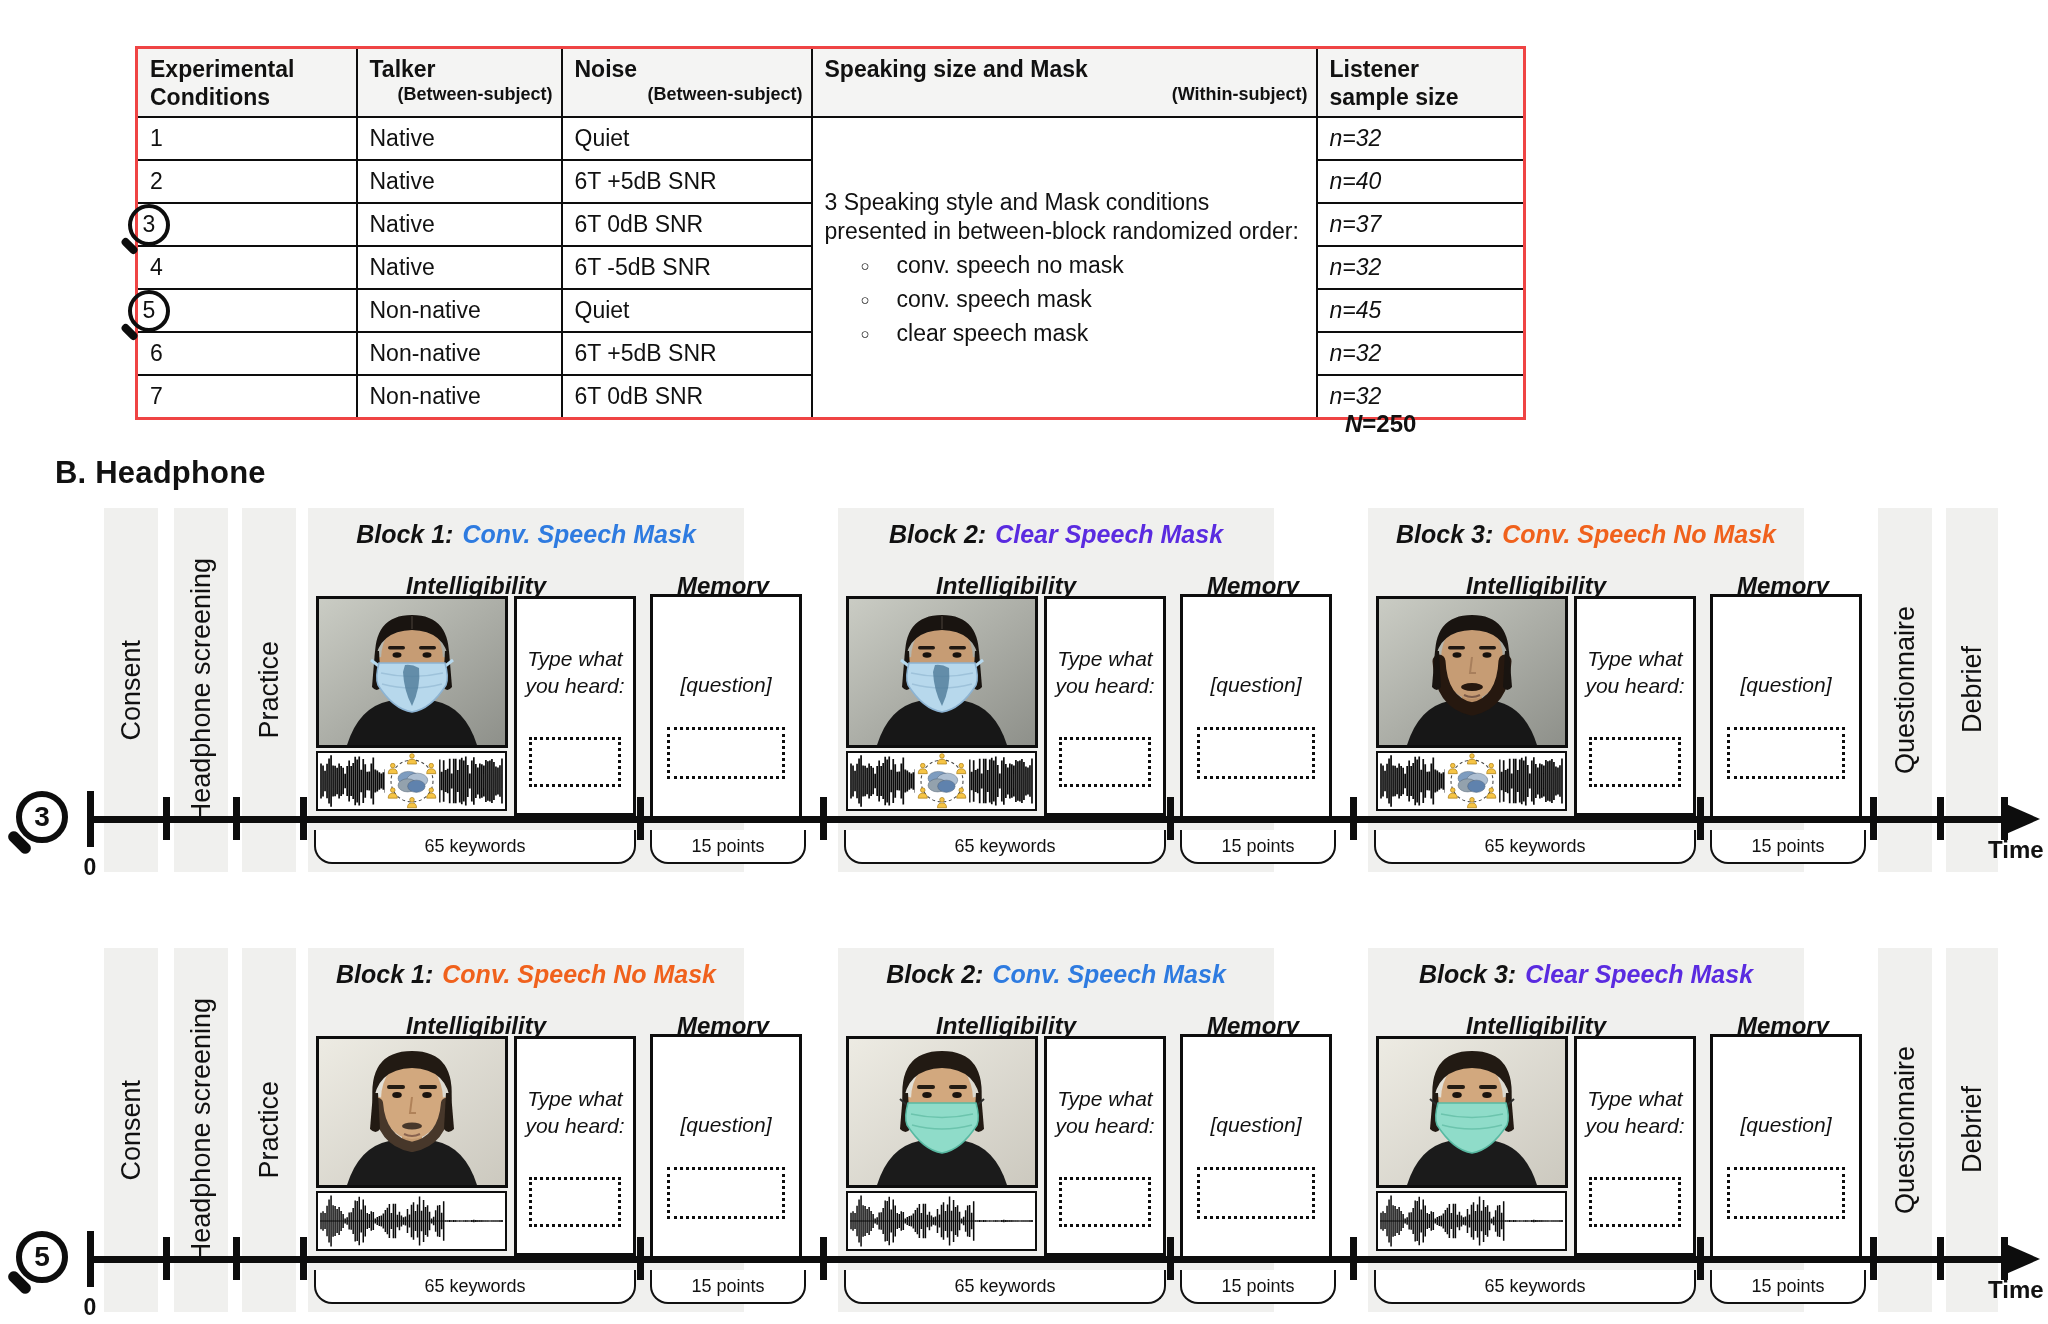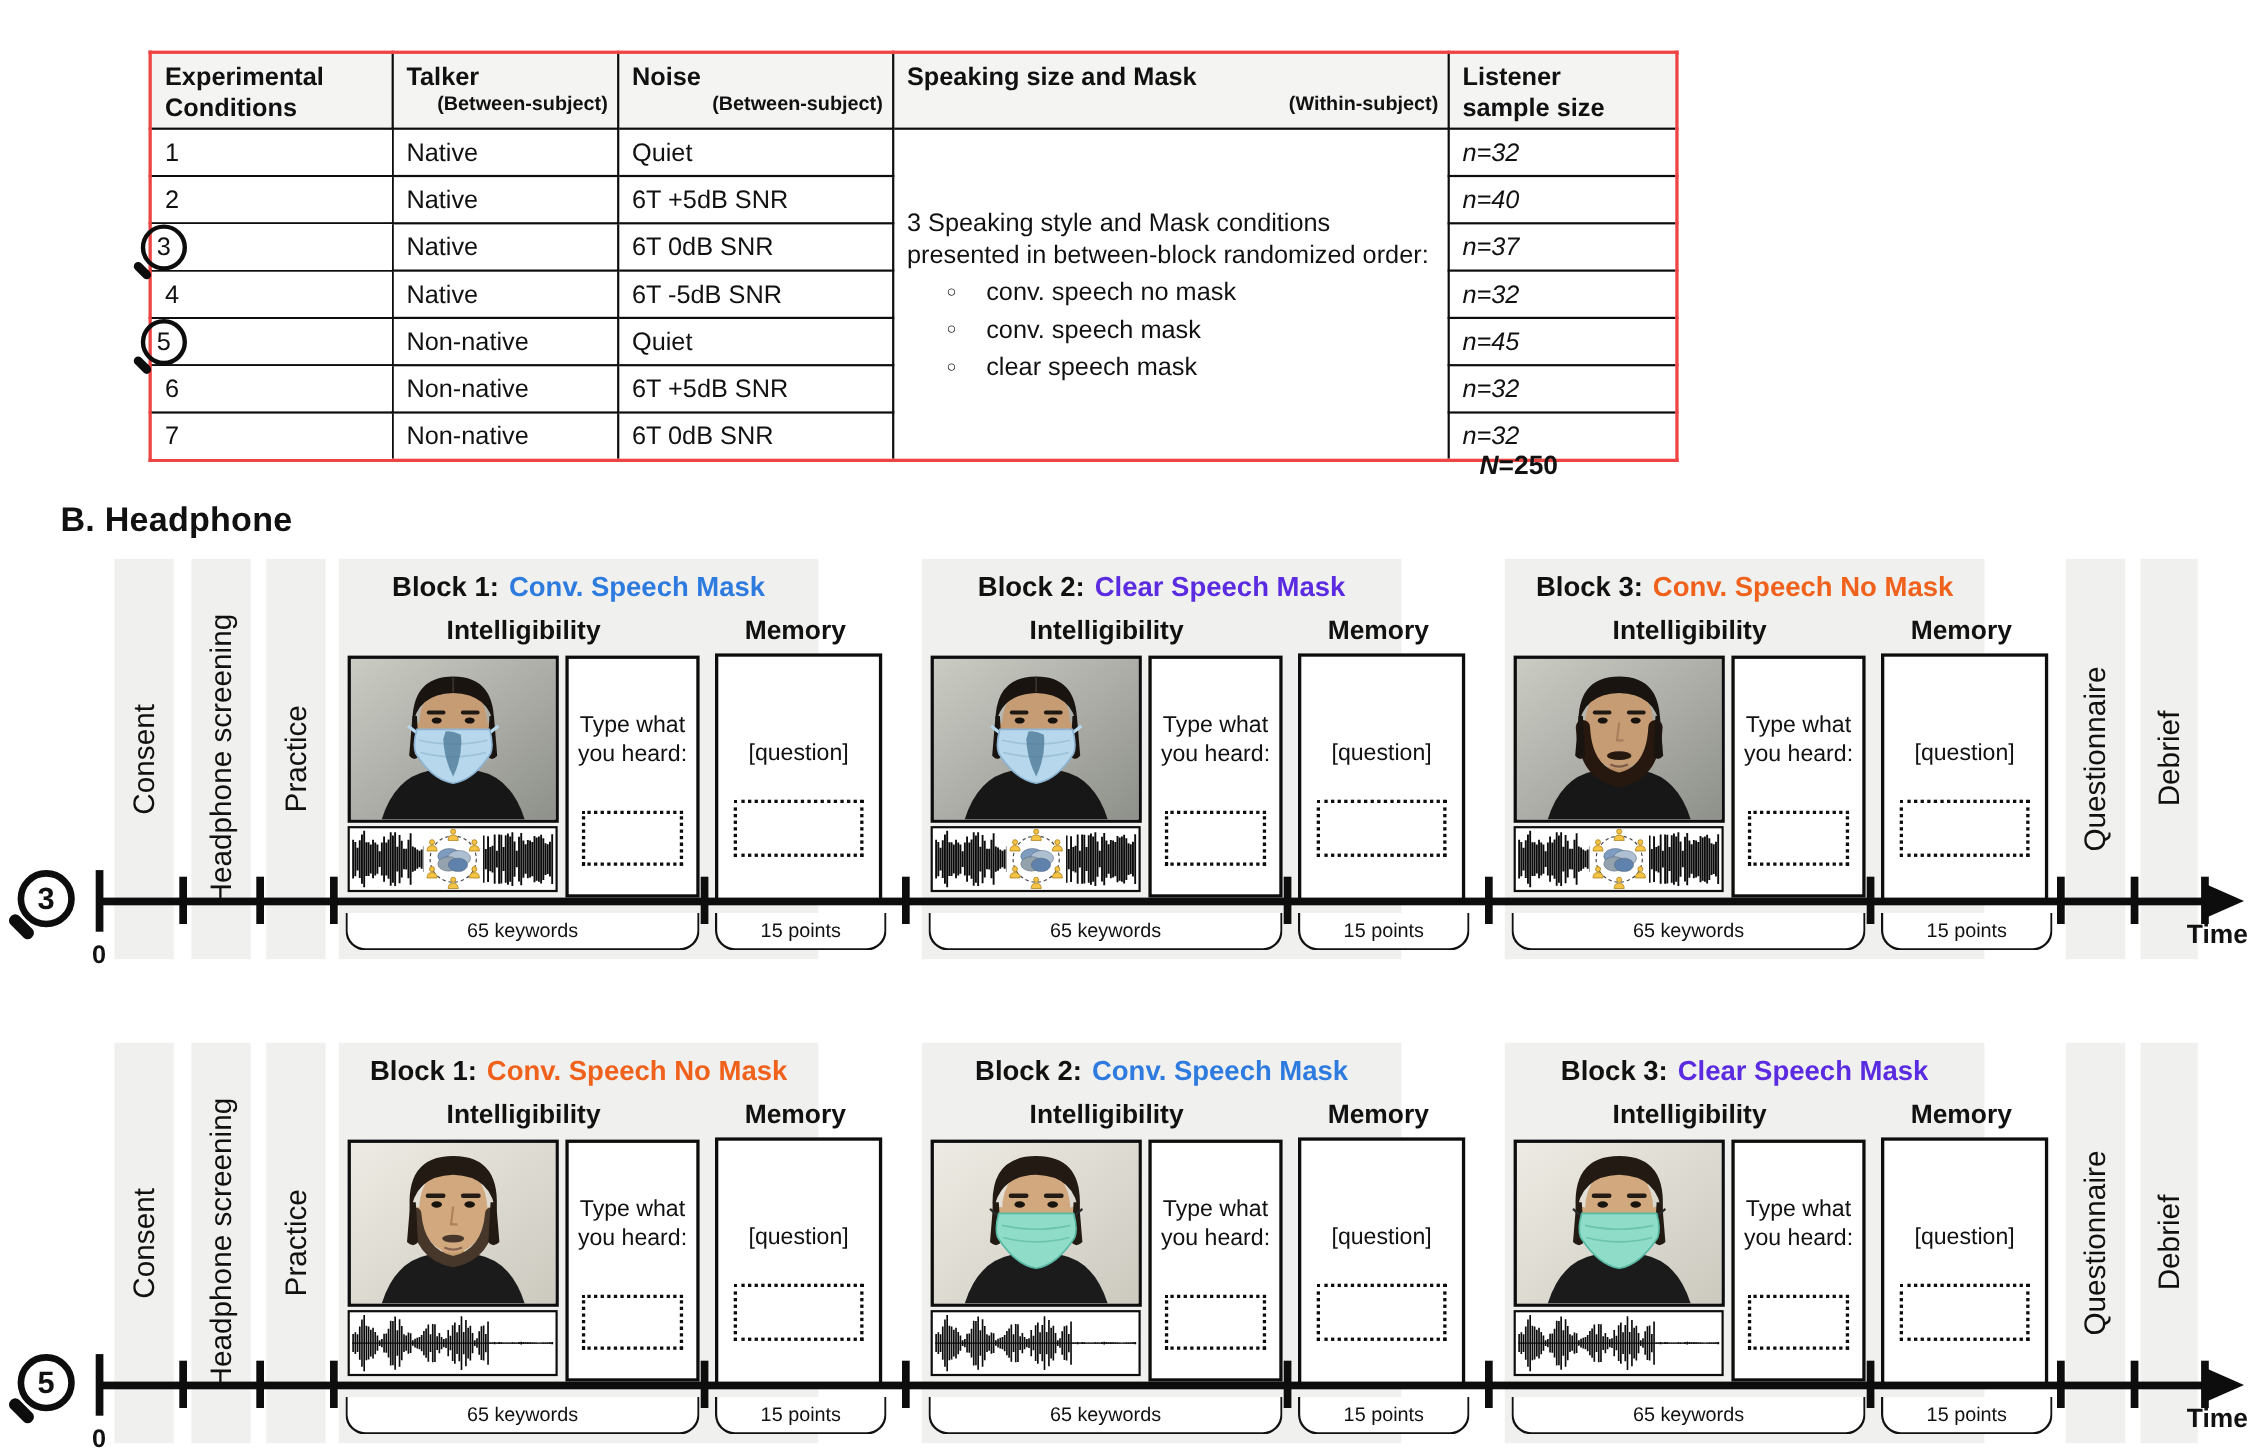--- a/index.html
+++ b/index.html
@@ -29,25 +29,25 @@
   .ncell{display:block;font-size:23px;font-style:italic;}
   .ncell::first-letter{font-style:italic;}
   .total{position:absolute;left:1345px;top:410px;font-size:24px;font-weight:bold;}
   .total::first-letter{font-style:italic;}
 
   
   .prow{position:absolute;left:0;width:2048px;height:384px;}
   .band{position:absolute;top:8px;height:364px;background:#f0f0ee;display:flex;
         align-items:center;justify-content:center;}
   .band span{writing-mode:vertical-rl;transform:rotate(180deg);font-size:27px;white-space:nowrap;}
-  .panel{position:absolute;top:8px;width:436px;height:364px;background:#f0f0ee;}
+  .panel{position:absolute;top:8px;width:436px;height:364px;background:#f0f0ee;font-style:italic;}
   .blk-title{position:absolute;top:12px;left:0;right:0;text-align:center;font-size:25px;
              font-weight:bold;white-space:nowrap;}
   .blk-title .cname{margin-left:9px;}
-  .colhead{position:absolute;top:52px;font-size:24px;font-weight:bold;text-align:center;}
+  .colhead{position:absolute;top:64px;font-size:24px;font-weight:bold;text-align:center;}
   .ch-int{left:8px;width:320px;}
   .ch-mem{left:340px;width:150px;}
   .photo{position:absolute;left:8px;top:88px;width:186px;height:146px;border:3.5px solid #0d0d0d;background:#fff;}
   .photo svg{display:block;width:100%;height:100%;}
   .wavebox{position:absolute;left:8px;top:243px;width:187px;height:56px;border:2.5px solid #0d0d0d;background:#fff;}
   .wave{position:absolute;inset:0;}
   .wave svg{display:block;width:100%;height:100%;}
   .bbl{position:absolute;left:50%;top:50%;transform:translate(-50%,-50%);width:56px;height:56px;}
   .bbl svg{display:block;width:100%;height:100%;}
   .card{position:absolute;background:#fff;border:3px solid #0d0d0d;}

